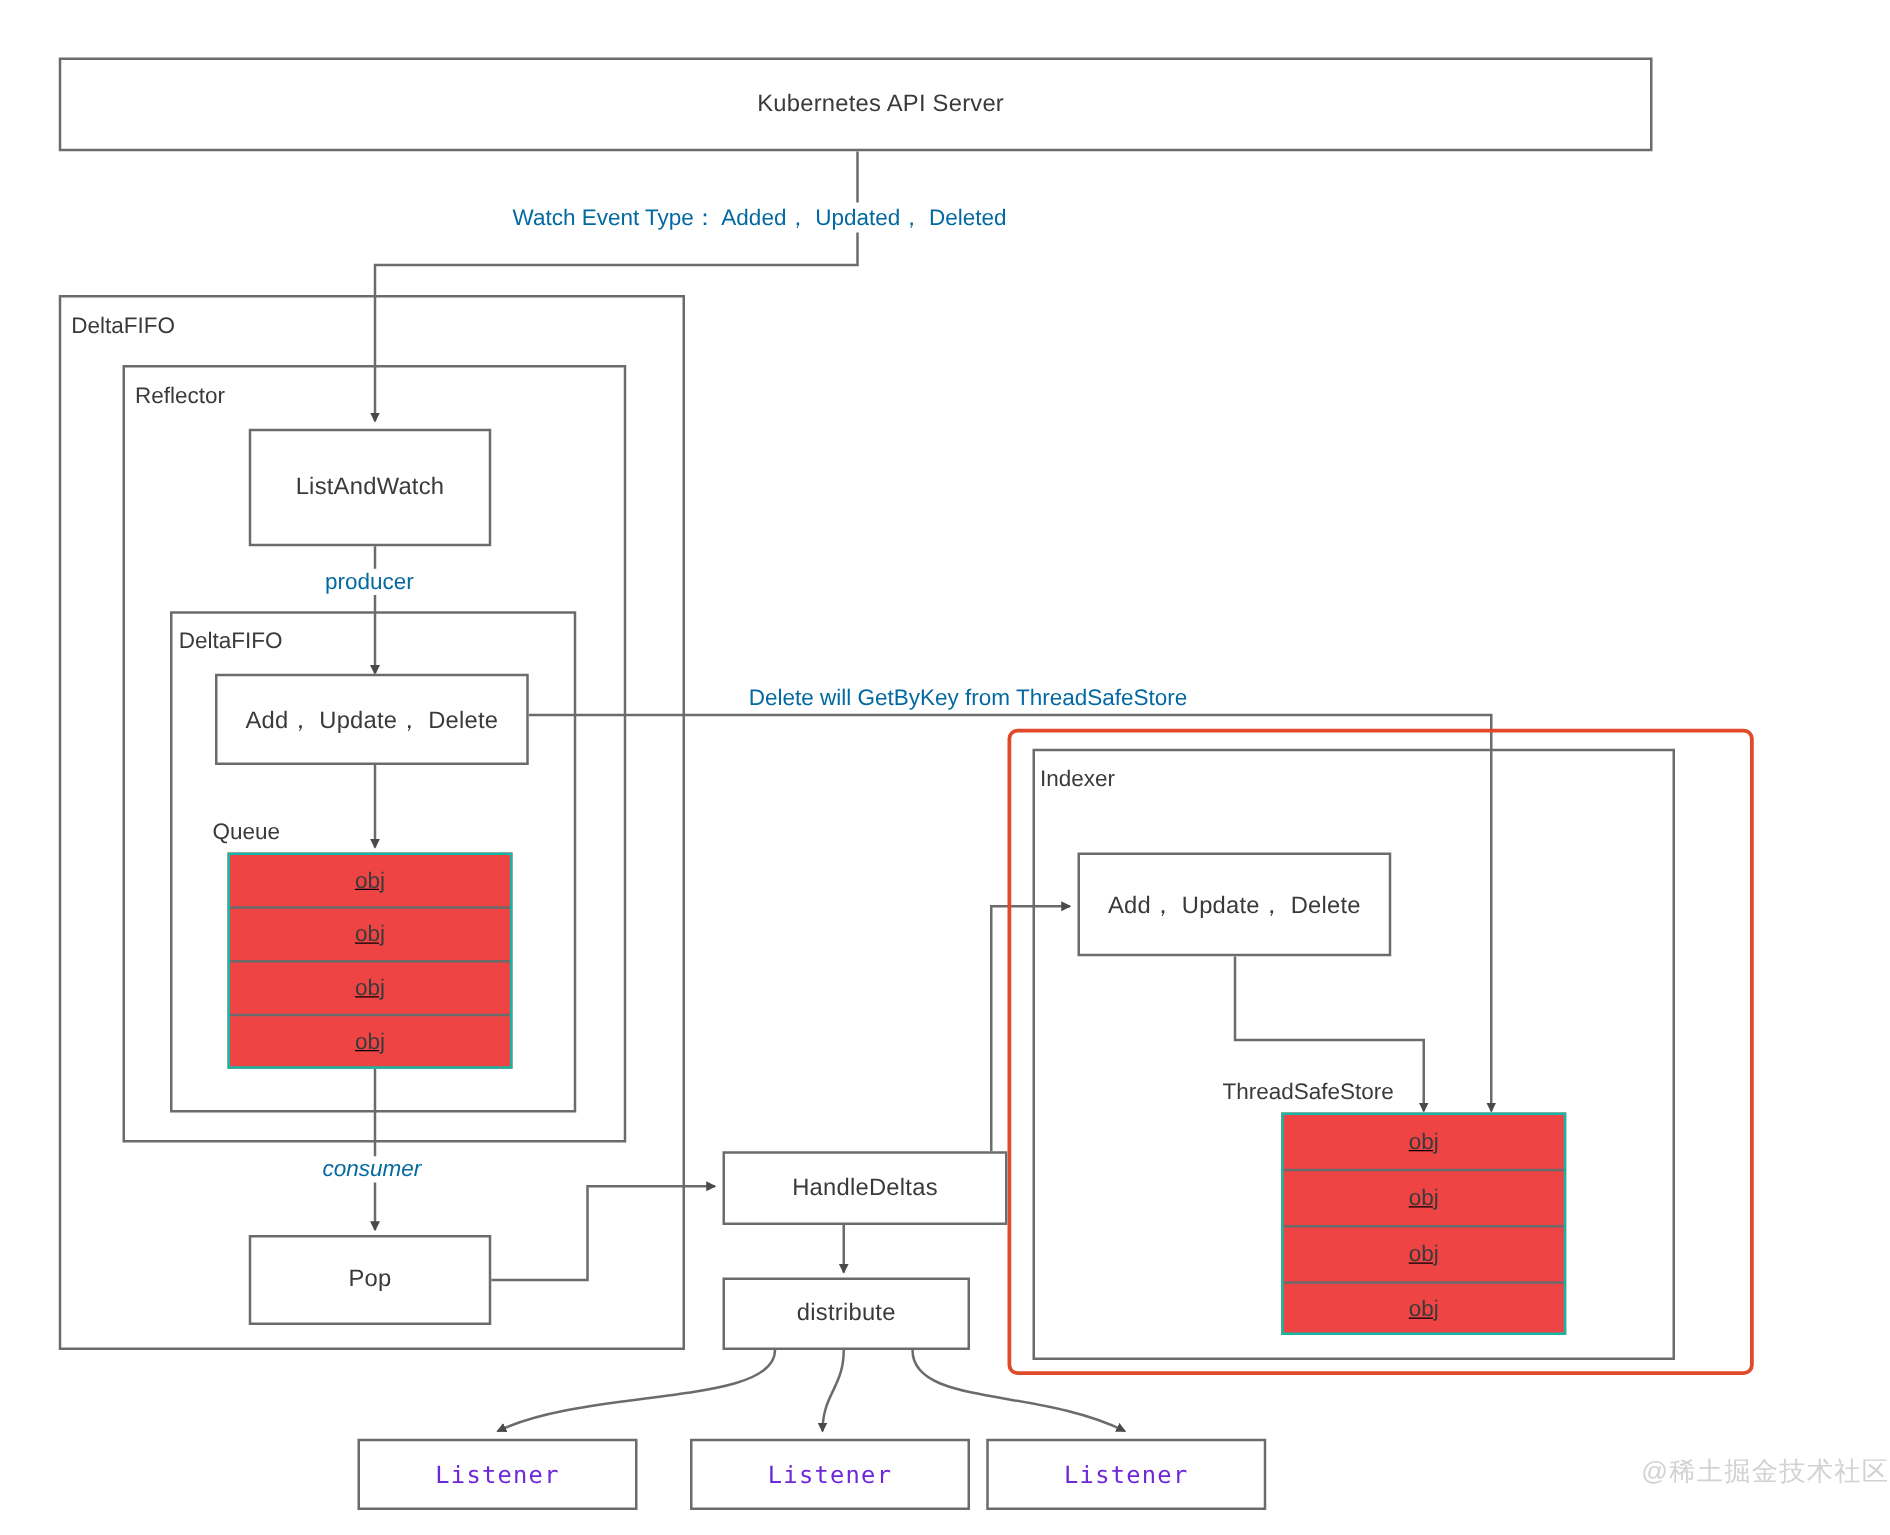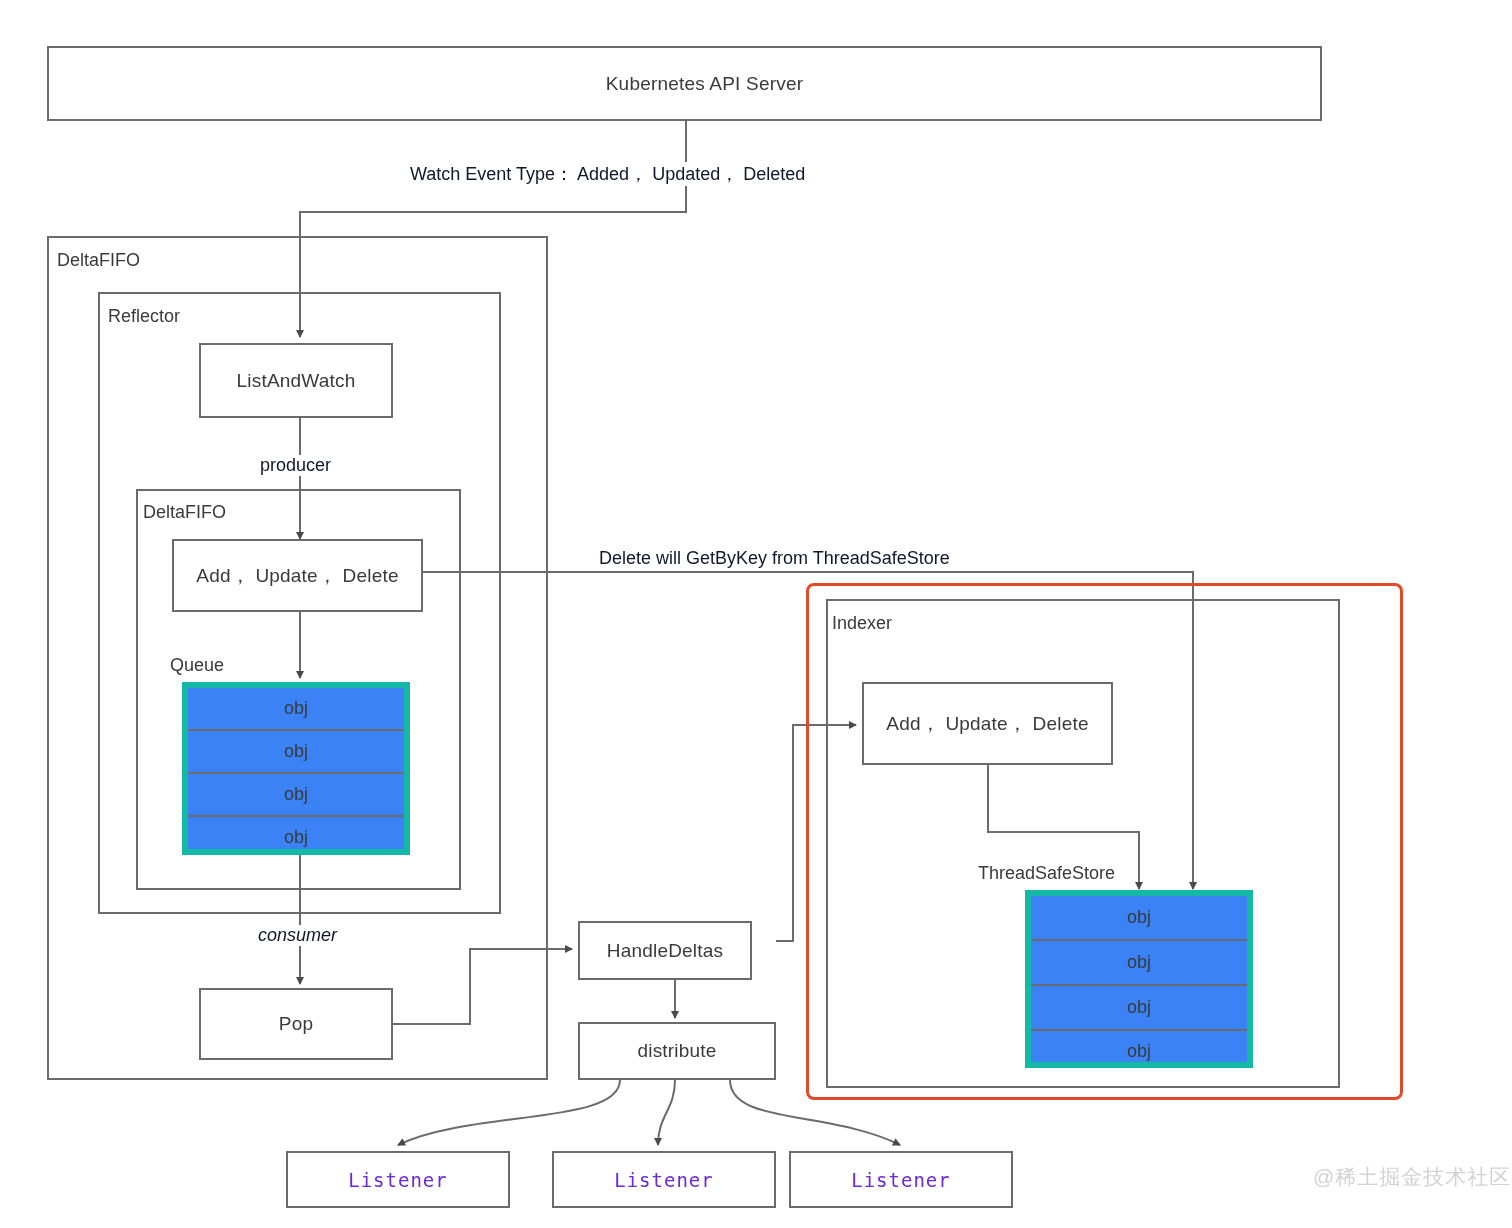--- a/index.html
+++ b/index.html
@@ -49,31 +49,32 @@
     background: transparent;
   }
   .grp-label {
     position: absolute;
     color: #3a3a3a;
     font-size: 18px;
     white-space: nowrap;
   }
   .edge-label {
     position: absolute;
-    color: #0f172a;
+    color: #0369a1;
     font-size: 18px;
     white-space: nowrap;
     background: #ffffff;
     padding: 0 5px;
   }
   .stack {
     position: absolute;
     box-sizing: border-box;
-    border: 6px solid #14b8a6;
-    background: #3b82f6;
+    border: 2px solid #14b8a6;
+    background: #ef4444;
+    text-decoration: underline;
   }
   .stack-row {
     box-sizing: border-box;
     border-bottom: 2px solid #6b6b6b;
     display: flex;
     align-items: center;
     justify-content: center;
     color: #3a3a3a;
     font-size: 18px;
   }
@@ -141,21 +142,21 @@
   </div>
 
   <div class="edge-label" style="left:405px;top:162px;">Watch Event Type： Added， Updated， Deleted</div>
 
   <div class="box" style="left:47px;top:236px;width:501px;height:844px;"></div>
   <div class="grp-label" style="left:57px;top:250px;">DeltaFIFO</div>
 
   <div class="box" style="left:98px;top:292px;width:403px;height:622px;"></div>
   <div class="grp-label" style="left:108px;top:306px;">Reflector</div>
 
-  <div class="node" style="left:199px;top:343px;width:194px;height:75px;">
+  <div class="node" style="left:199px;top:343px;width:194px;height:94px;">
     <span>ListAndWatch</span>
   </div>
 
   <div class="edge-label" style="left:255px;top:455px;">producer</div>
 
   <div class="box" style="left:136px;top:489px;width:325px;height:401px;"></div>
   <div class="grp-label" style="left:143px;top:502px;">DeltaFIFO</div>
 
   <div class="node" style="left:172px;top:539px;width:251px;height:73px;">
     <span>Add， Update， Delete</span>
@@ -205,21 +206,21 @@
         <span>obj</span>
       </div>
     <div class="stack-row" style="height:45px;">
         <span>obj</span>
       </div>
     <div class="stack-row" style="height:41px;">
         <span>obj</span>
       </div>
   </div>
 
-  <div class="node" style="left:578px;top:921px;width:174px;height:59px;">
+  <div class="node" style="left:578px;top:921px;width:228px;height:59px;">
     <span>HandleDeltas</span>
   </div>
 
   <div class="node" style="left:578px;top:1022px;width:198px;height:58px;">
     <span>distribute</span>
   </div>
 
   <div class="listener" style="left:286px;top:1151px;width:224px;height:57px;">
     <span>Listener</span>
   </div>

